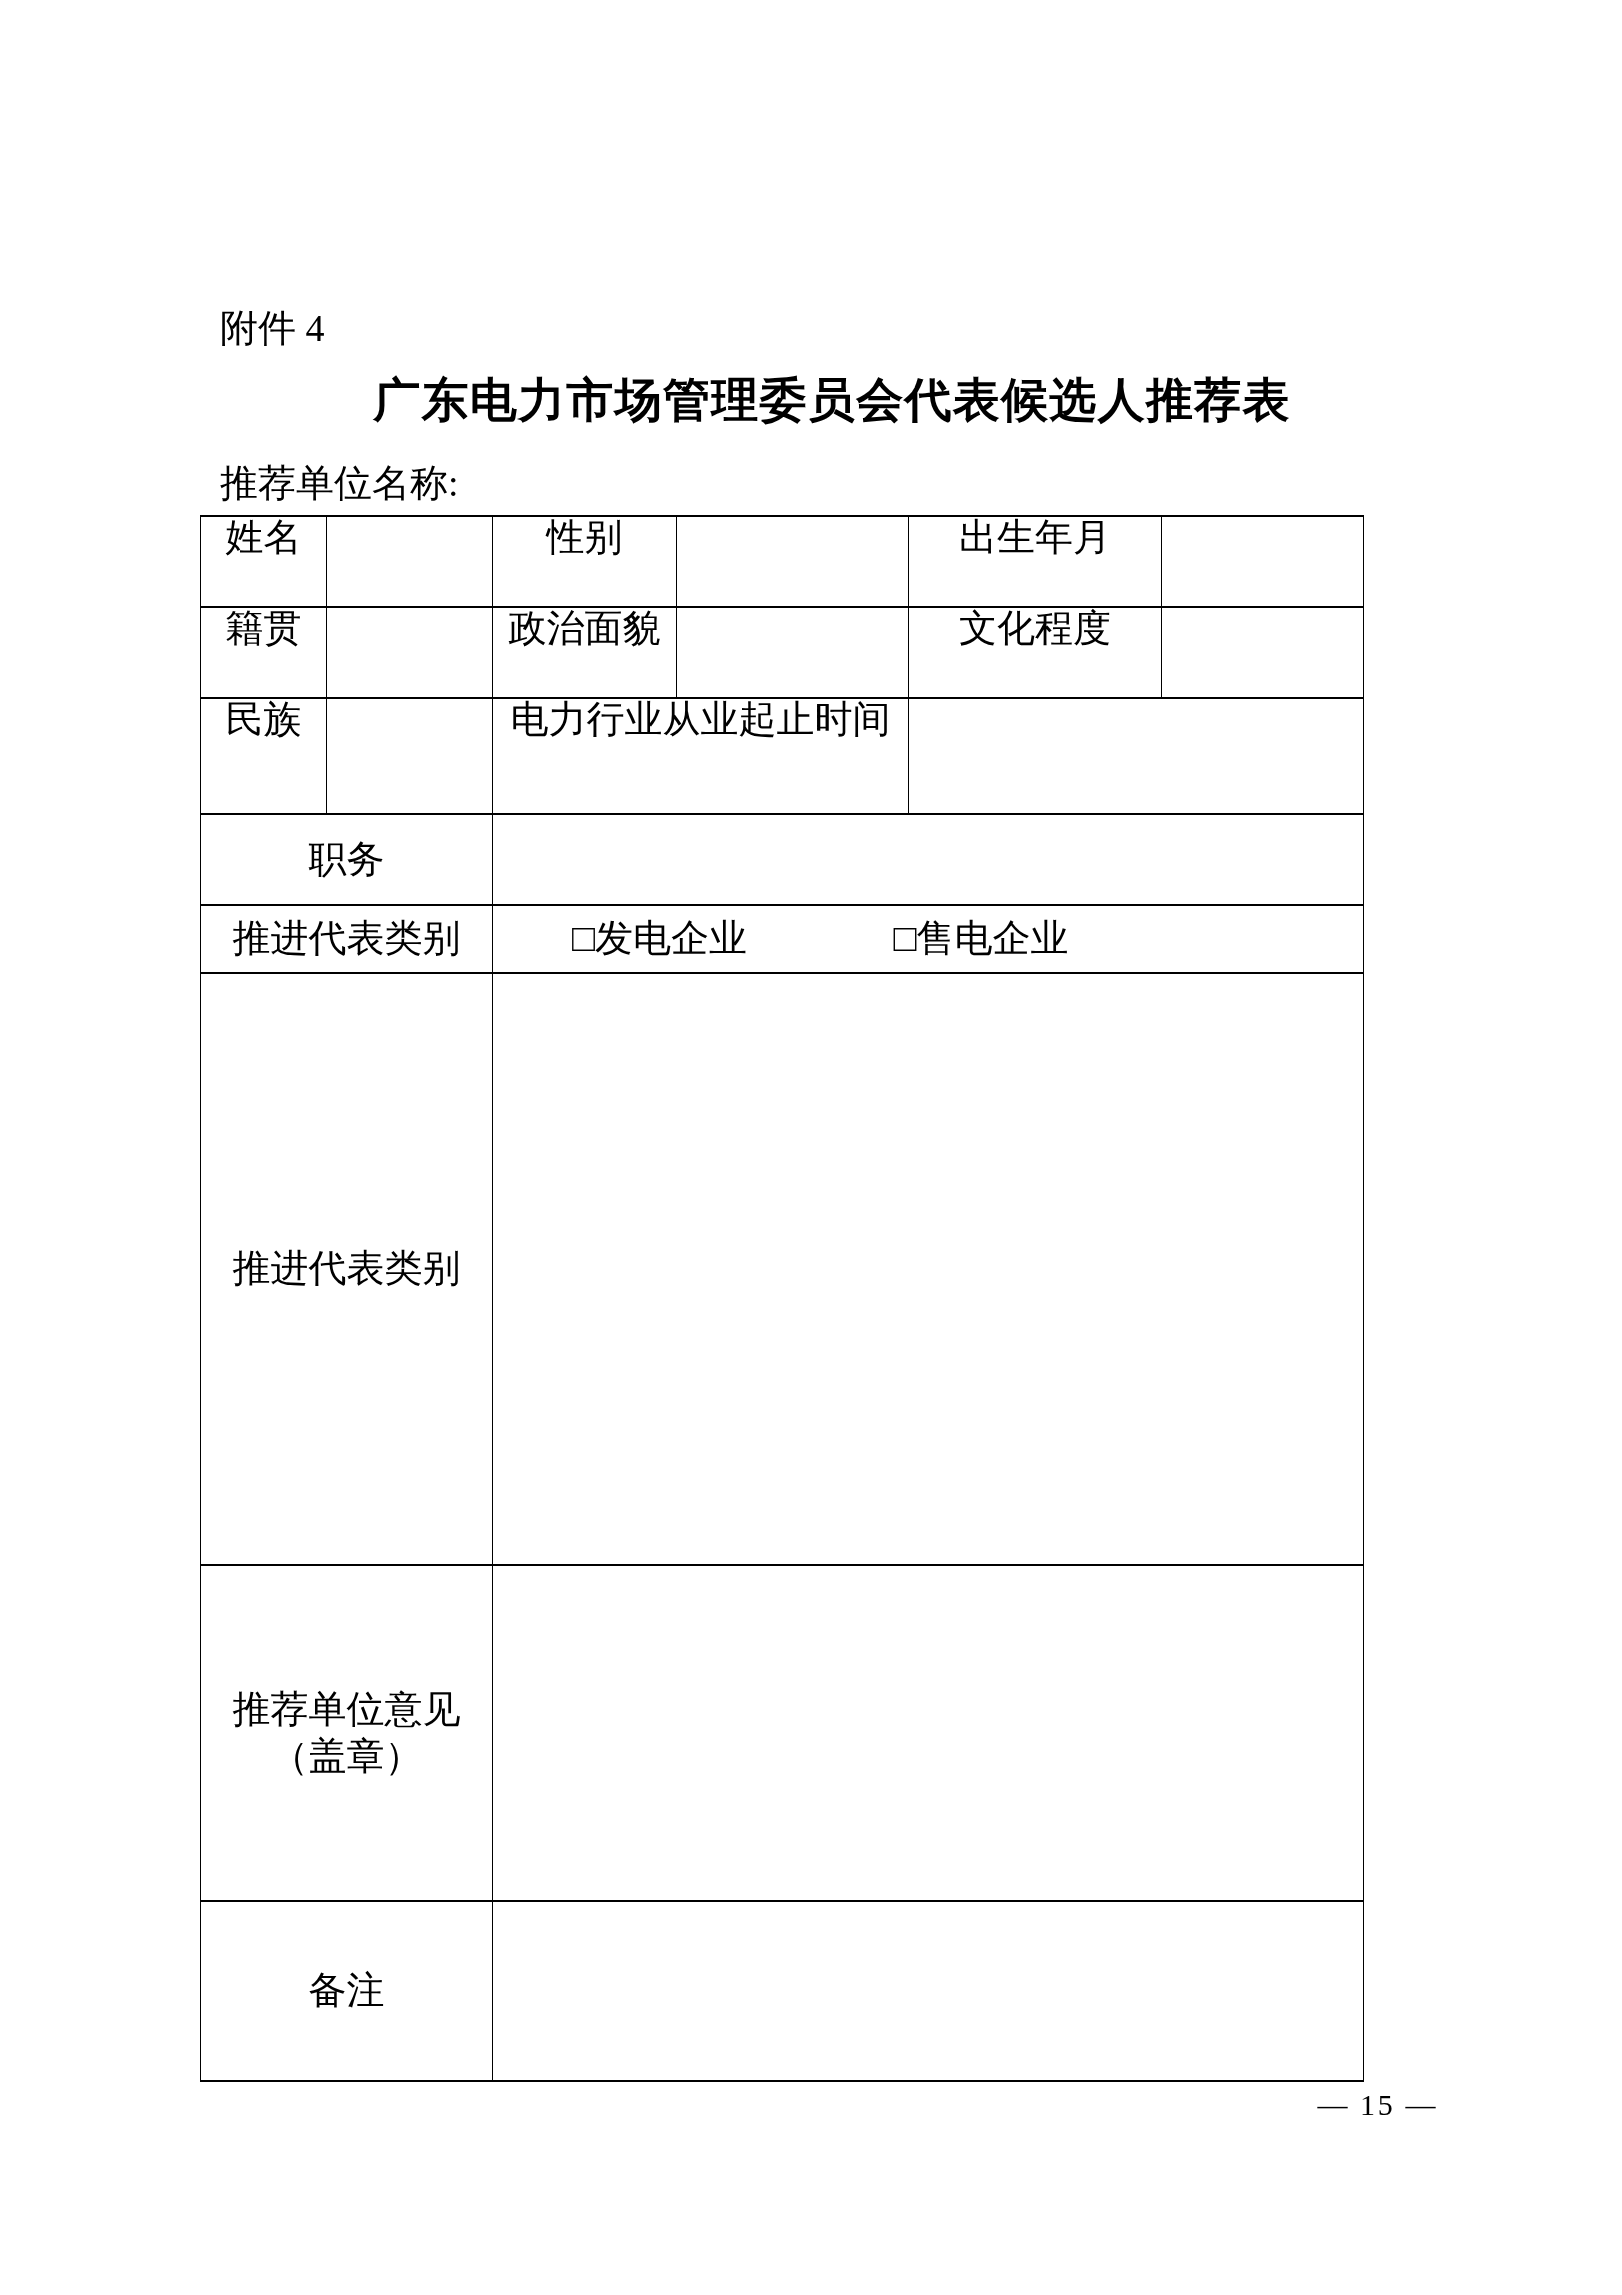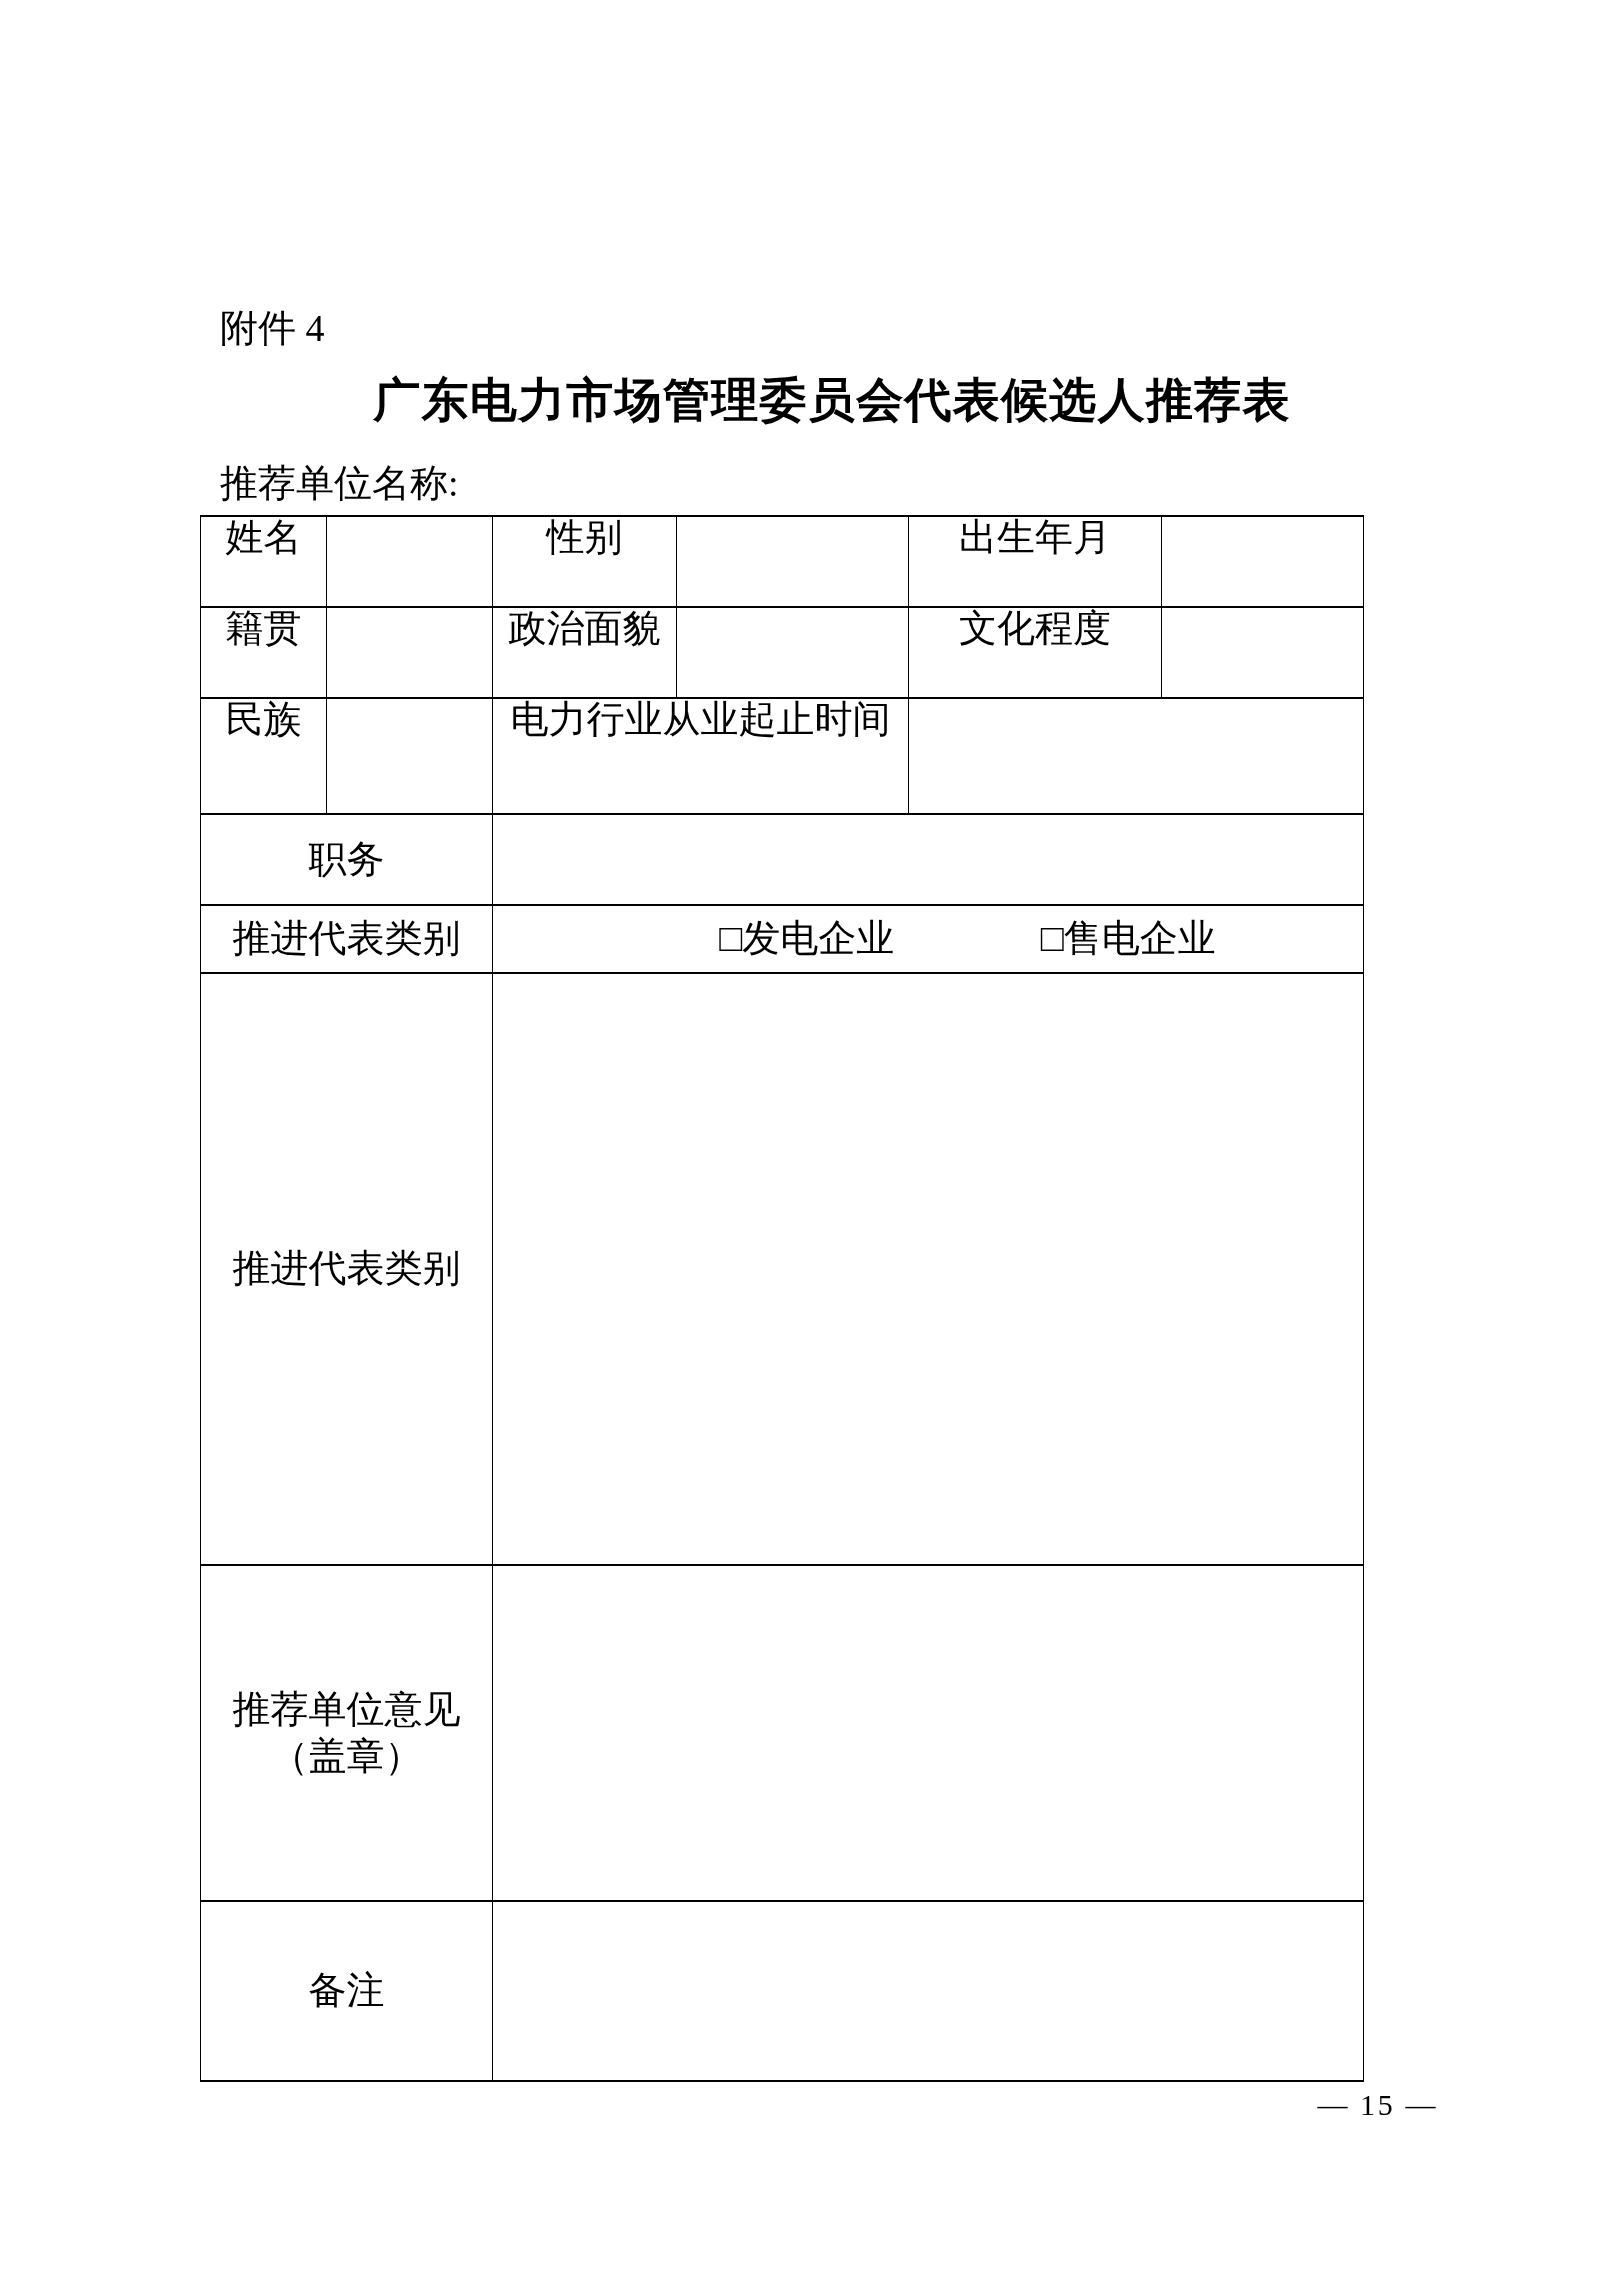--- a/index.html
+++ b/index.html
@@ -56,21 +56,21 @@
     border-left: 1.3px solid #000;
     border-right: 1.3px solid #000;
     border-top: 2px solid #000;
     border-bottom: 2px solid #000;
     padding: 0;
     overflow: hidden;
   }
   td.lbl { text-align: center; }
   td.top { vertical-align: top; padding-top: 3.9px; }
   td.mid { vertical-align: middle; }
-  td.checkbox-cell { vertical-align: middle; text-align: center; }
+  td.checkbox-cell { vertical-align: middle; text-align: left; }
   .cb-item { display: inline-block; white-space: nowrap; }
   .cb-gen { margin-left: 79px; }
   .cb-ret { margin-left: 137px; }
   .two-line { line-height: 47px; }
   .page-num {
     position: absolute;
     top: 2088px;
     right: 184px;
     font-size: 30px;
     letter-spacing: 2.6px;

